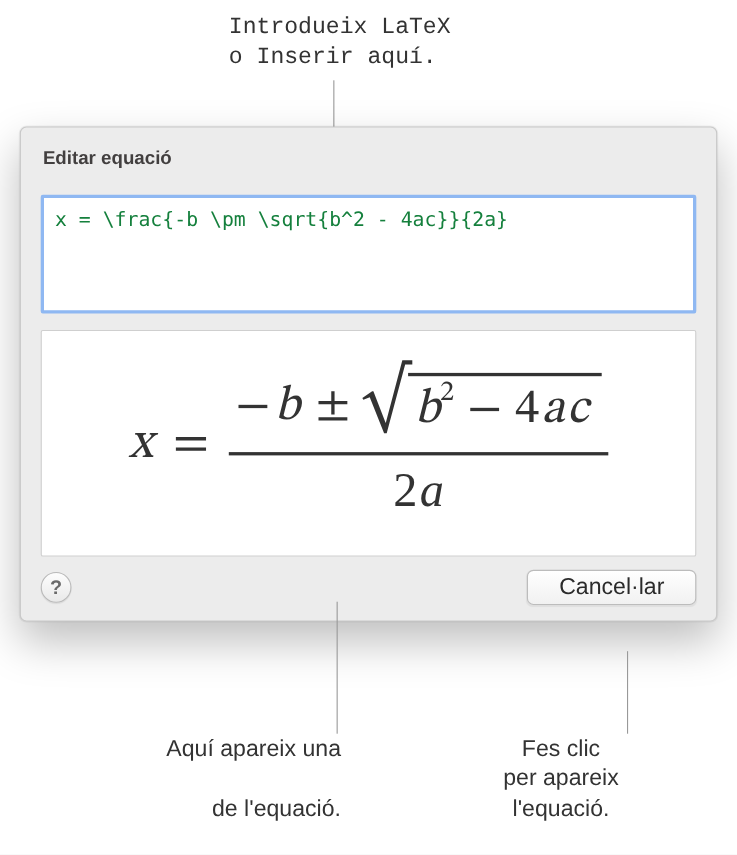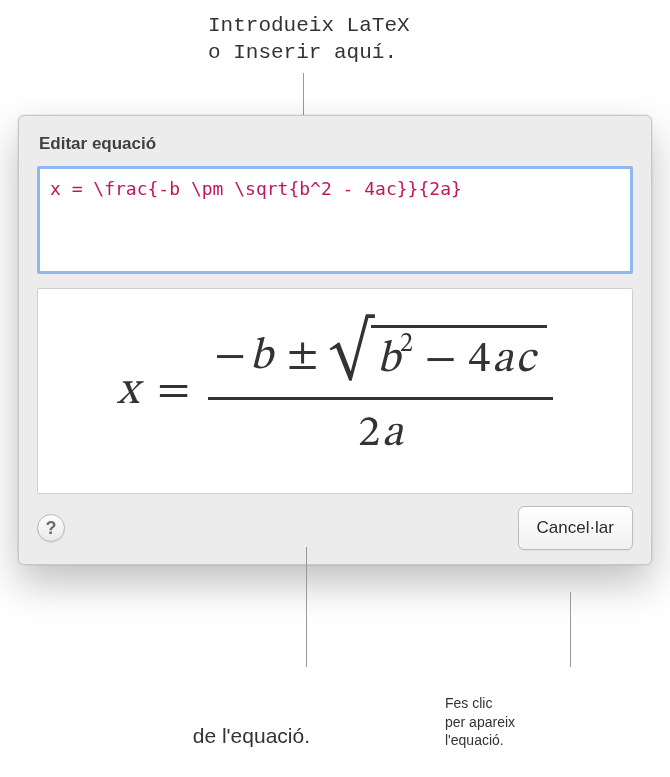--- a/index.html
+++ b/index.html
@@ -32,23 +32,23 @@
       font-size: 21px;
       line-height: 1.3;
       text-align: right;
       width: 210px;
     }
     .callout-bottom-right {
       position: absolute;
       bottom: 28px;
       left: 445px;
       color: #333;
-      font-size: 14px;
+      font-size: 21px;
       line-height: 1.3;
-      text-align: left;
+      text-align: center;
       width: 130px;
     }
     .leader-line {
       position: absolute;
       background: #999;
     }
     .leader-top {
       top: 73px;
       left: 303px;
       width: 1px;
@@ -74,32 +74,32 @@
       background: #ececec;
       border: 1px solid #c8c8c8;
       border-radius: 6px;
       box-shadow: 0 18px 40px rgba(0,0,0,0.25), 0 0 0 1px rgba(0,0,0,0.05);
       padding: 18px 18px 14px 18px;
     }
     .dialog-title {
       font-size: 17px;
       font-weight: 600;
       color: #423f3f;
-      margin-bottom: 12px;
+      margin-bottom: 23px;
       padding-left: 2px;
     }
     .equation-input {
       width: 100%;
       height: 108px;
       background: #ffffff;
       border: 3px solid #8fb8f2;
       border-radius: 2px;
       font-family: Menlo, Monaco, Consolas, monospace;
       font-size: 18px;
-      color: #be185d;
+      color: #15803d;
       padding: 8px 10px;
       resize: none;
       outline: none;
       line-height: 1.3;
     }
     .preview-panel {
       width: 100%;
       height: 206px;
       background: #ffffff;
       border: 1px solid #cfcfcf;
@@ -188,20 +188,21 @@
       margin-right: 2px;
     }
     .frac-bar {
       width: 100%;
       height: 3px;
       background: #333;
     }
     .denominator {
       font-size: 44px;
       padding-top: 6px;
+      font-family: Liberation Serif, serif;
     }
     .denominator .two {
       font-style: normal;
       margin-right: 2px;
     }
     .button-row {
       display: flex;
       align-items: center;
       margin-top: 12px;
     }
@@ -217,26 +218,26 @@
       display: flex;
       align-items: center;
       justify-content: center;
       cursor: pointer;
       box-shadow: 0 1px 1px rgba(0,0,0,0.08);
     }
     .spacer {
       flex: 1;
     }
     .mac-button {
-      height: 44px;
-      padding: 0 18px;
+      height: 32px;
+      padding: 0 28px;
       background: linear-gradient(#ffffff, #f1f1f1);
       border: 1px solid #bcbcbc;
       border-radius: 6px;
-      font-size: 17px;
+      font-size: 21px;
       color: #2b2b2b;
       margin-left: 12px;
       cursor: pointer;
       box-shadow: 0 1px 1px rgba(0,0,0,0.06);
     }
   </style>
 </head>
 <body>
 
 <div class="callout-top">
@@ -286,21 +287,21 @@
     </div>
     <div class="spacer"></div>
     <button class="mac-button">Cancel·lar</button>
   </div>
 </div>
 
 <div class="leader-line leader-bottom-left"></div>
 <div class="leader-line leader-bottom-right"></div>
 
 <div class="callout-bottom-left">
-  <br>
+  <span>Aquí apareix una</span><br>
   <br>
   <span>de l'equació.</span>
 </div>
 
 <div class="callout-bottom-right">
   <span>Fes clic</span><br>
   <span>per apareix</span><br>
   <span>l'equació.</span>
 </div>
 

